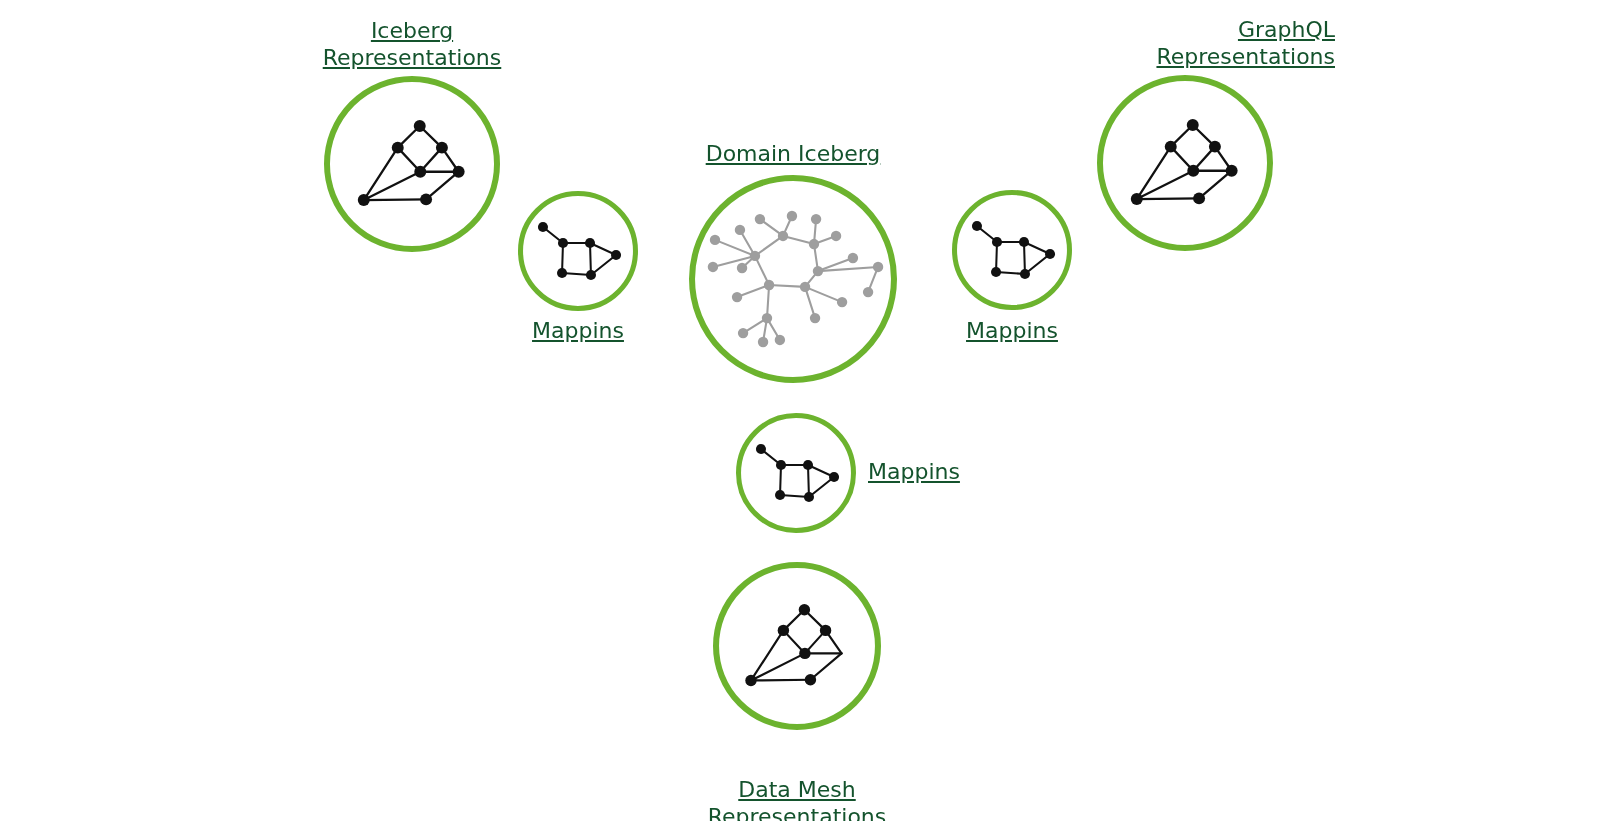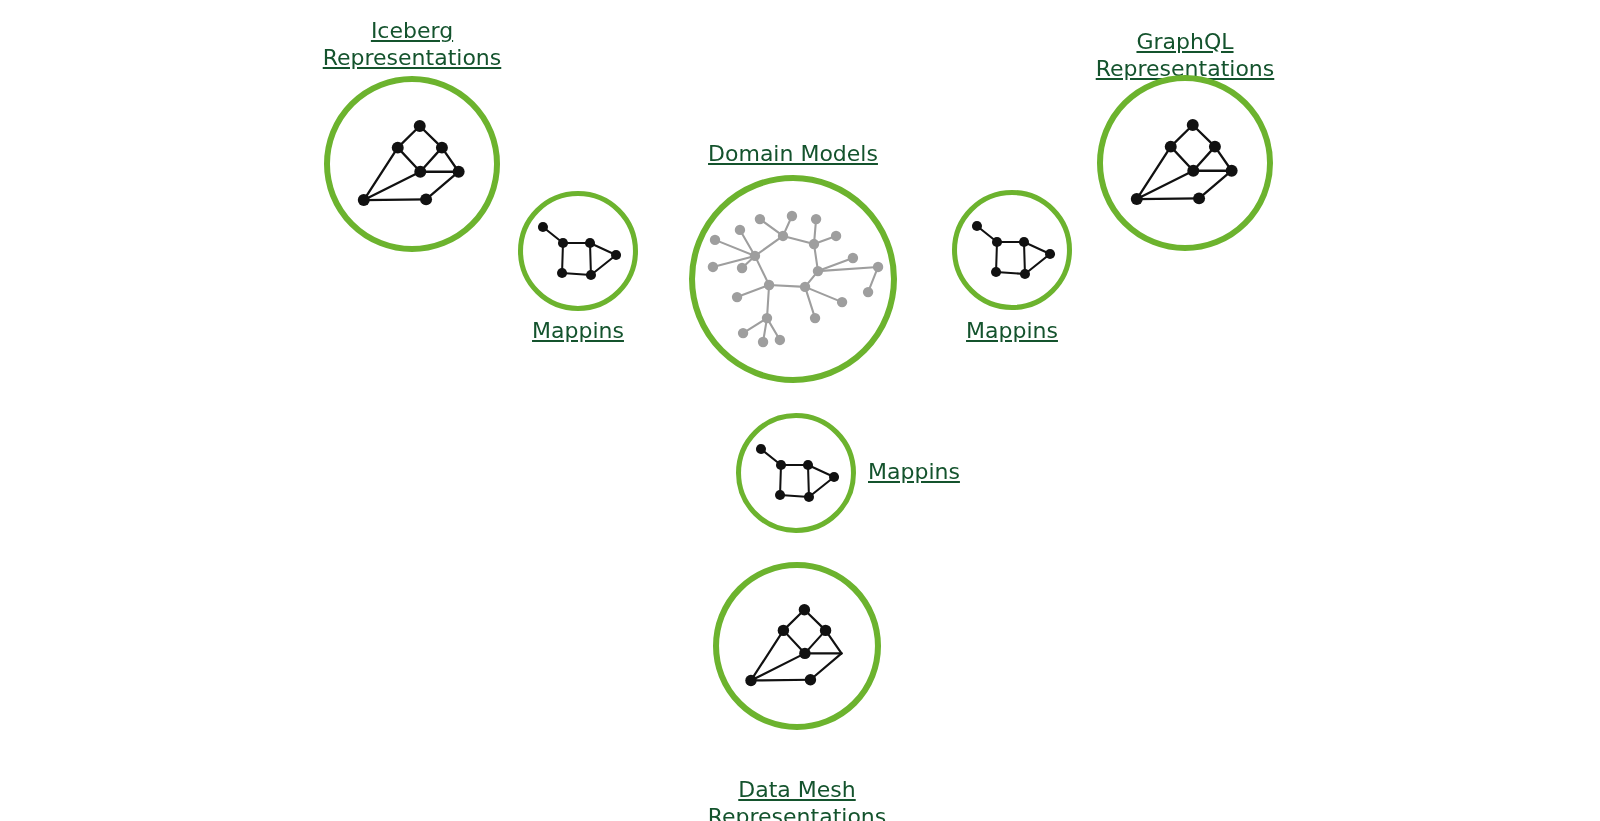--- a/index.html
+++ b/index.html
@@ -71,21 +71,21 @@
       <line x1="60.8" y1="70" x2="81.7" y2="53.3" stroke="#111111" stroke-width="1.7" stroke-linecap="round"></line>
       <circle cx="20.8" cy="30" r="4.2" fill="#111111"></circle>
       <circle cx="37.5" cy="43.3" r="4.2" fill="#111111"></circle>
       <circle cx="60" cy="43.3" r="4.2" fill="#111111"></circle>
       <circle cx="81.7" cy="53.3" r="4.2" fill="#111111"></circle>
       <circle cx="36.7" cy="68.3" r="4.2" fill="#111111"></circle>
       <circle cx="60.8" cy="70" r="4.2" fill="#111111"></circle>
     </svg>
   <div class="label" style="left:478px; top:317px; width:200px;">Mappins</div>
 
-  <div class="label" style="left:643px; top:140px; width:300px;">Domain Models</div>
+  <div class="label" style="left:643px; top:140px; width:300px;">Domain Iceberg</div>
   <svg class="circle-svg" style="left:689px; top:175px; width:208px; height:208px;" viewBox="0 0 100 100">
       <circle cx="50" cy="50" r="48.55" fill="none" stroke="#6cb32e" stroke-width="2.9"></circle>
       <line x1="31.7" y1="38.9" x2="45.2" y2="29.3" stroke="#9e9e9e" stroke-width="1" stroke-linecap="round"></line>
       <line x1="45.2" y1="29.3" x2="60.1" y2="33.2" stroke="#9e9e9e" stroke-width="1" stroke-linecap="round"></line>
       <line x1="60.1" y1="33.2" x2="62" y2="46.2" stroke="#9e9e9e" stroke-width="1" stroke-linecap="round"></line>
       <line x1="62" y1="46.2" x2="55.8" y2="53.8" stroke="#9e9e9e" stroke-width="1" stroke-linecap="round"></line>
       <line x1="55.8" y1="53.8" x2="38.5" y2="52.9" stroke="#9e9e9e" stroke-width="1" stroke-linecap="round"></line>
       <line x1="38.5" y1="52.9" x2="31.7" y2="38.9" stroke="#9e9e9e" stroke-width="1" stroke-linecap="round"></line>
       <line x1="45.2" y1="29.3" x2="34.1" y2="21.2" stroke="#9e9e9e" stroke-width="1" stroke-linecap="round"></line>
       <line x1="45.2" y1="29.3" x2="49.5" y2="19.7" stroke="#9e9e9e" stroke-width="1" stroke-linecap="round"></line>
@@ -142,21 +142,21 @@
       <line x1="60.8" y1="70" x2="81.7" y2="53.3" stroke="#111111" stroke-width="1.7" stroke-linecap="round"></line>
       <circle cx="20.8" cy="30" r="4.2" fill="#111111"></circle>
       <circle cx="37.5" cy="43.3" r="4.2" fill="#111111"></circle>
       <circle cx="60" cy="43.3" r="4.2" fill="#111111"></circle>
       <circle cx="81.7" cy="53.3" r="4.2" fill="#111111"></circle>
       <circle cx="36.7" cy="68.3" r="4.2" fill="#111111"></circle>
       <circle cx="60.8" cy="70" r="4.2" fill="#111111"></circle>
     </svg>
   <div class="label" style="left:912px; top:317px; width:200px;">Mappins</div>
 
-  <div class="label" style="left:1035px; top:28px; width:300px;">
+  <div class="label" style="left:1035px; top:16px; width:300px;text-align:right;">
     <div>GraphQL</div>
     <div>Representations</div>
   </div>
   <svg class="circle-svg" style="left:1097px; top:75px; width:176px; height:176px;" viewBox="0 0 100 100">
       <circle cx="50" cy="50" r="48.3" fill="none" stroke="#6cb32e" stroke-width="3.4"></circle>
       <line x1="54.4" y1="28.4" x2="41.9" y2="40.7" stroke="#111111" stroke-width="1.3" stroke-linecap="round"></line>
       <line x1="54.4" y1="28.4" x2="67" y2="40.7" stroke="#111111" stroke-width="1.3" stroke-linecap="round"></line>
       <line x1="41.9" y1="40.7" x2="54.7" y2="54.4" stroke="#111111" stroke-width="1.3" stroke-linecap="round"></line>
       <line x1="67" y1="40.7" x2="54.7" y2="54.4" stroke="#111111" stroke-width="1.3" stroke-linecap="round"></line>
       <line x1="67" y1="40.7" x2="76.5" y2="54.4" stroke="#111111" stroke-width="1.3" stroke-linecap="round"></line>

